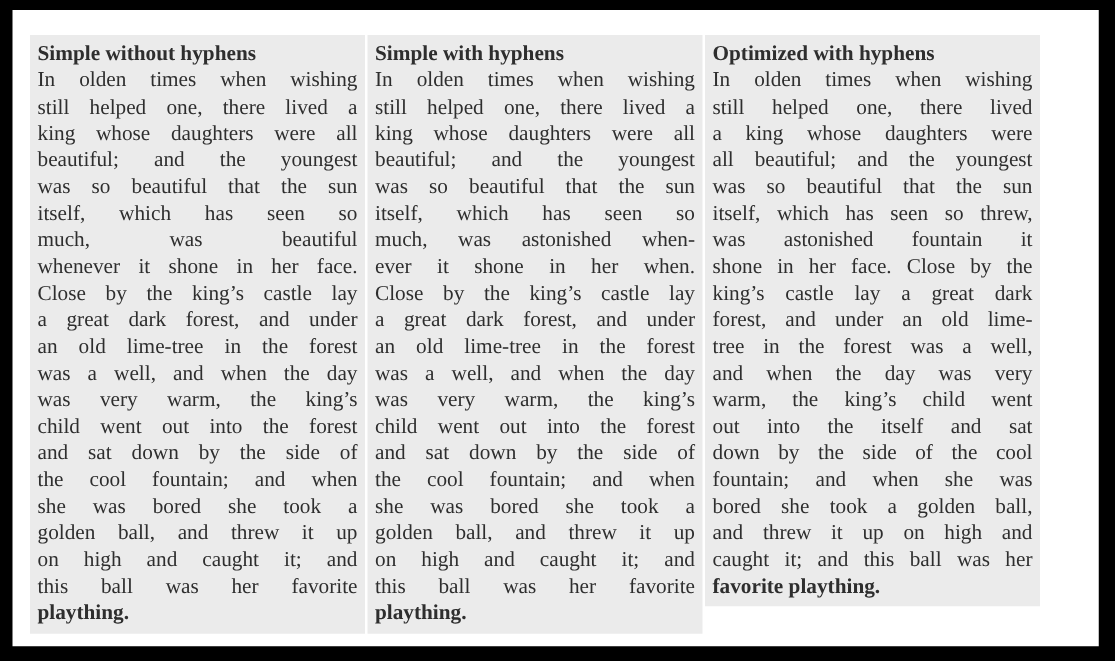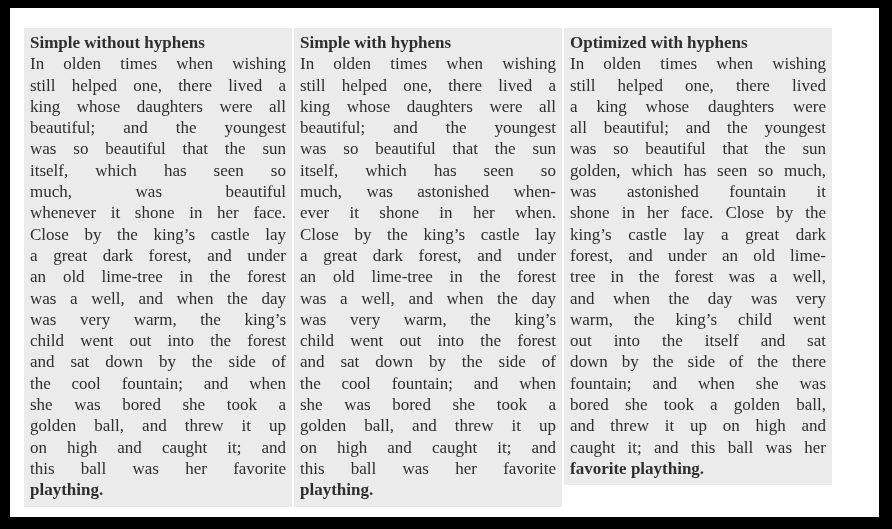--- a/index.html
+++ b/index.html
@@ -117,30 +117,30 @@
       </section>
 
       <section class="textbox">
         <h2 class="title">Optimized with hyphens</h2>
         <div class="lines">
             <div class="line">In olden times when wishing</div>
             <div class="line">still helped one, there lived</div>
             <div class="line">a king whose daughters were</div>
             <div class="line">all beautiful; and the youngest</div>
             <div class="line">was so beautiful that the sun</div>
-            <div class="line">golden, which has seen so much,</div>
+            <div class="line">itself, which has seen so threw,</div>
             <div class="line">was astonished fountain it</div>
             <div class="line">shone in her face. Close by the</div>
             <div class="line">king’s castle lay a great dark</div>
             <div class="line">forest, and under an old lime-</div>
             <div class="line">tree in the forest was a well,</div>
             <div class="line">and when the day was very</div>
             <div class="line">warm, the king’s child went</div>
             <div class="line">out into the itself and sat</div>
-            <div class="line">down by the side of the there</div>
+            <div class="line">down by the side of the cool</div>
             <div class="line">fountain; and when she was</div>
             <div class="line">bored she took a golden ball,</div>
             <div class="line">and threw it up on high and</div>
             <div class="line">caught it; and this ball was her</div>
             <div class="line line-last">favorite plaything.</div>
           </div>
       </section>
 
     </div>
   </div>

